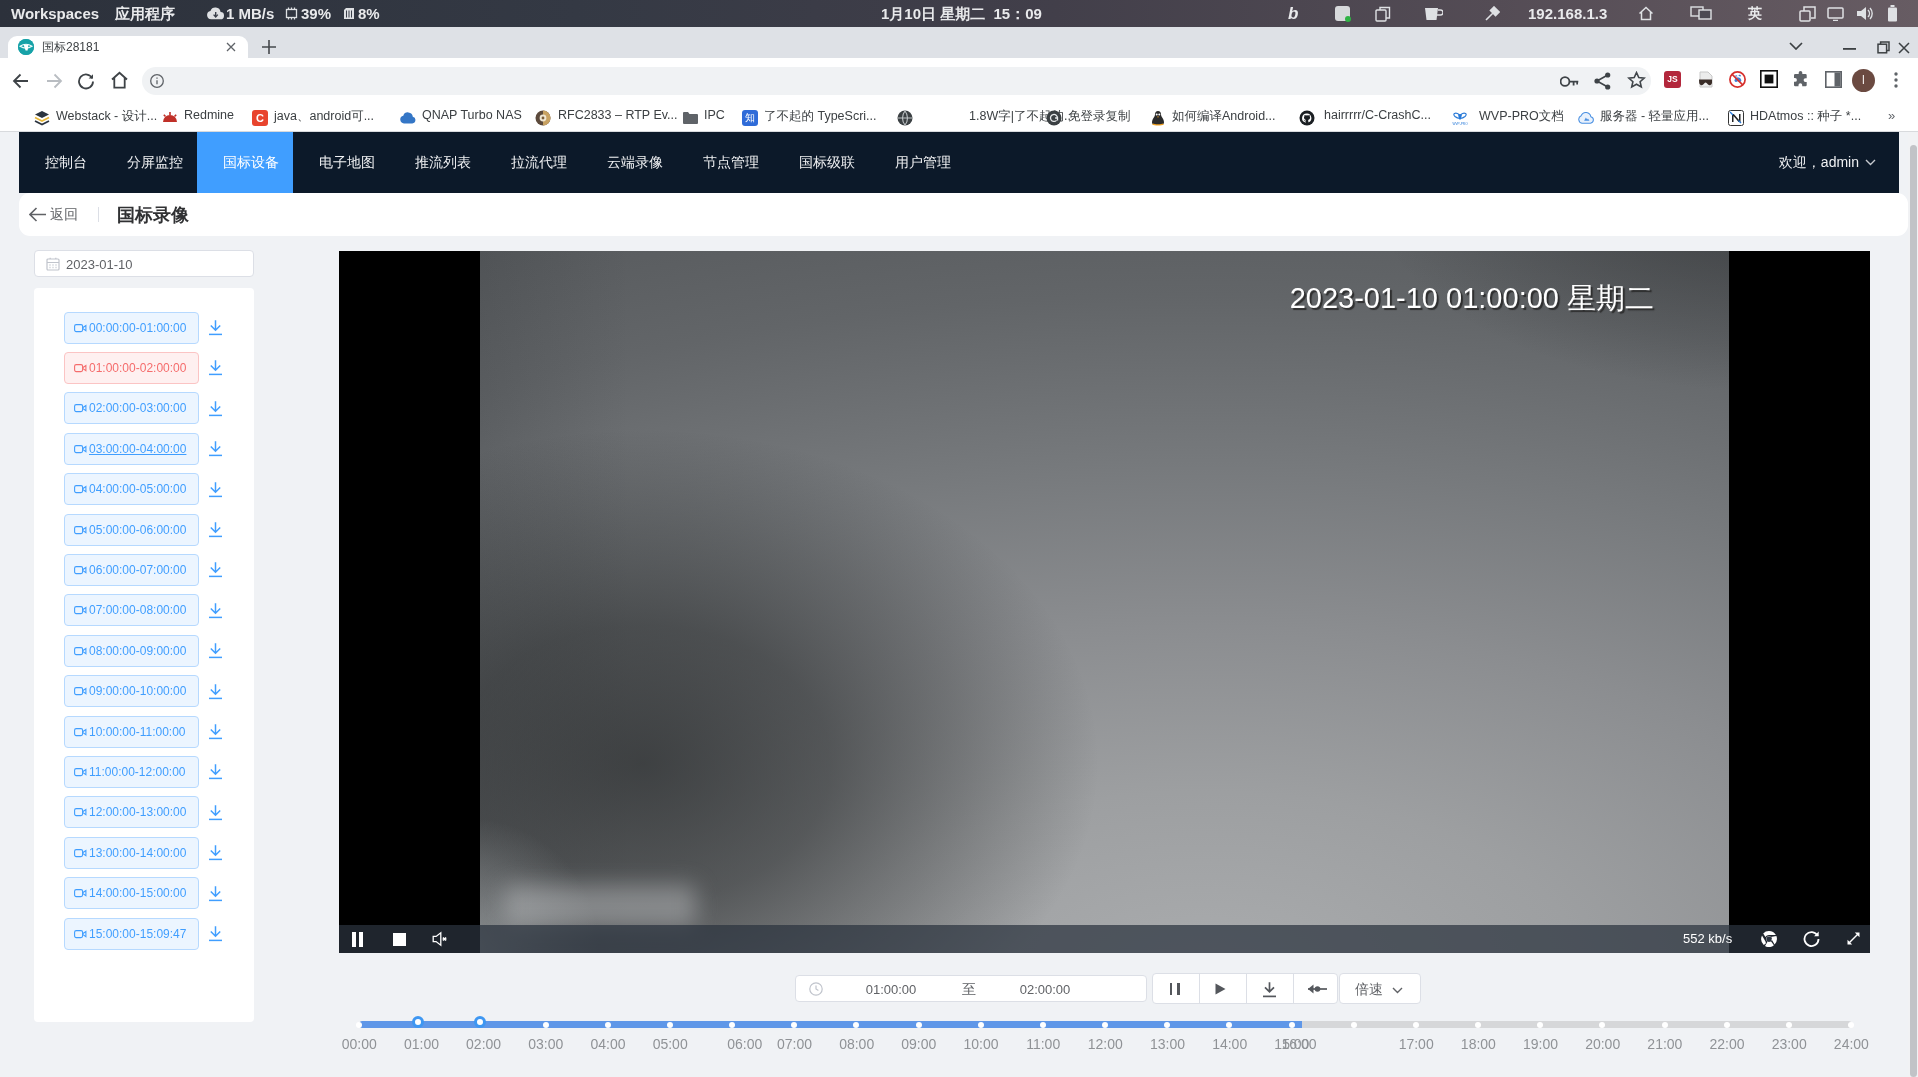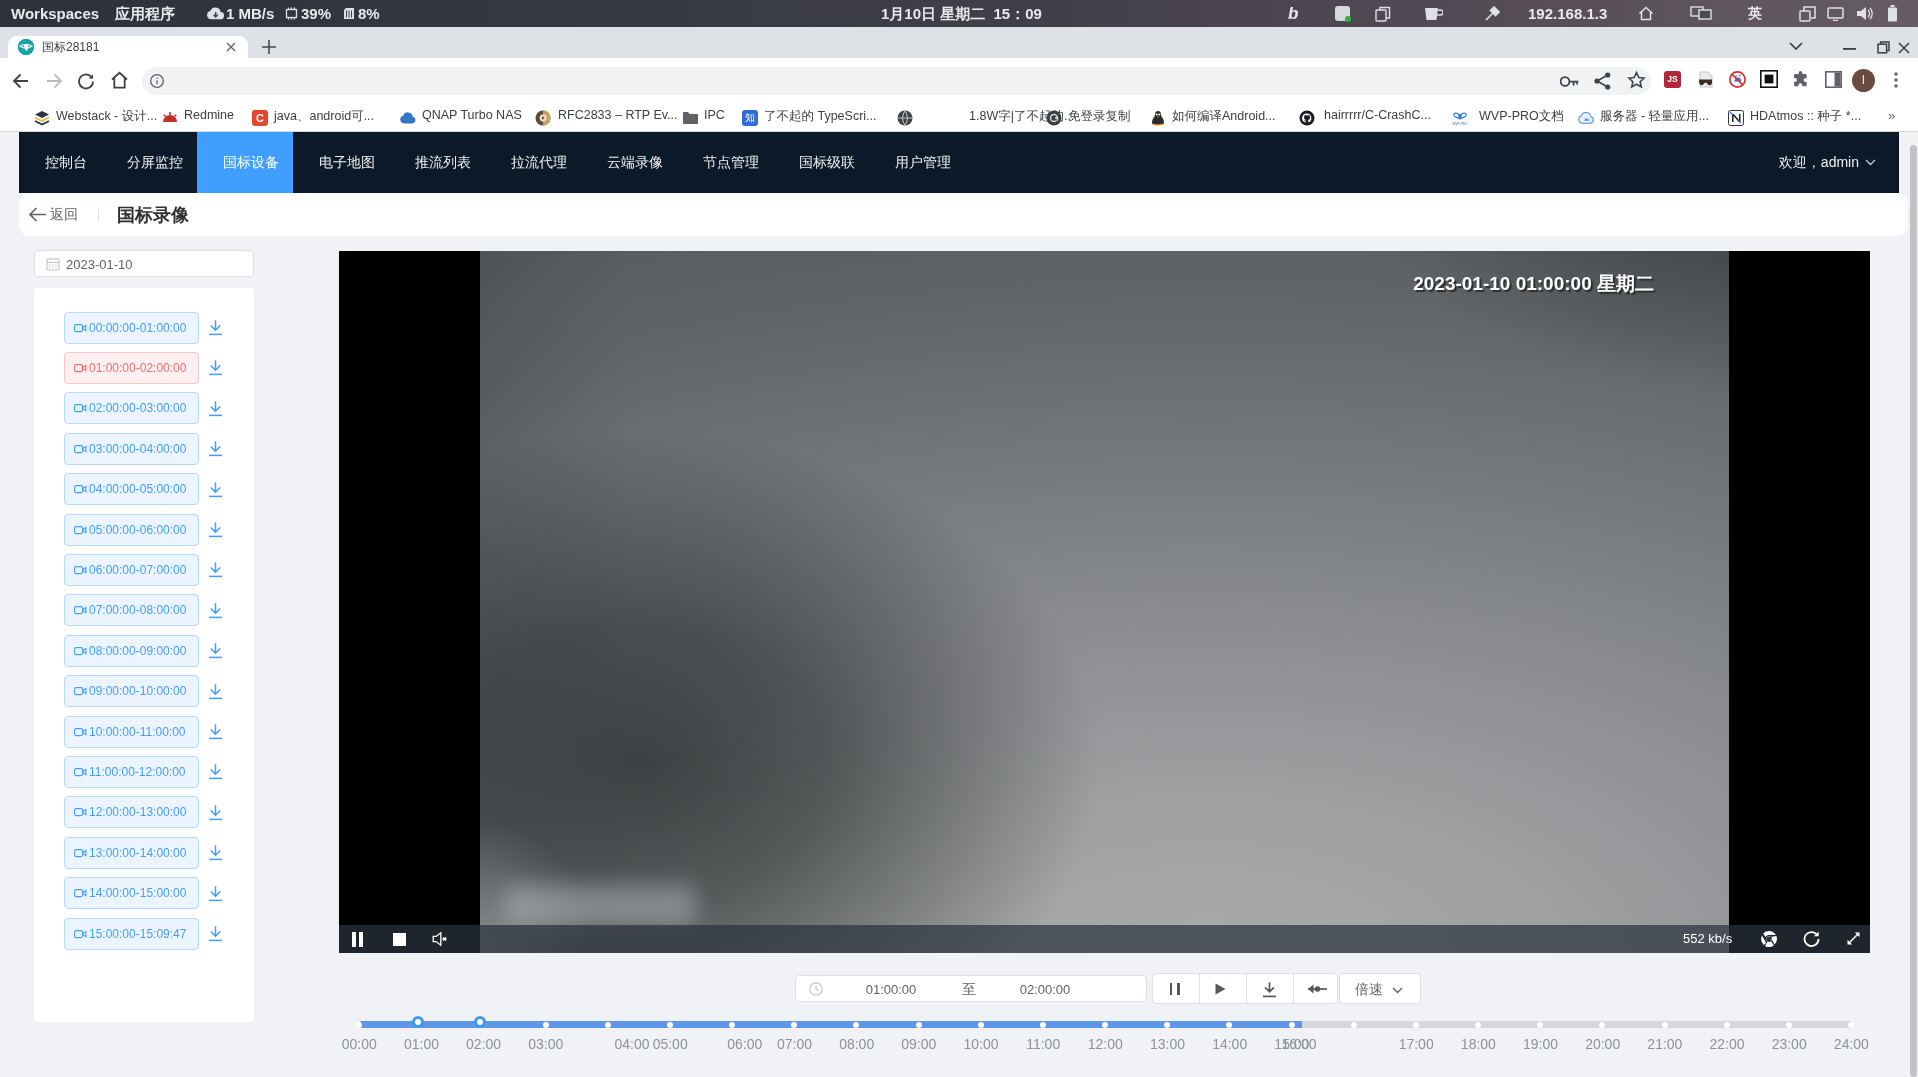--- a/index.html
+++ b/index.html
@@ -48,21 +48,21 @@
 
 #player { position:absolute; left:339px; top:119px; width:1531px; height:702px; background:#000; }
 #video { position:absolute; left:141px; top:0; width:1249px; height:702px;
   background:
    radial-gradient(ellipse 15% 26% at -1% 99%, rgba(168,173,175,0.60) 0%, rgba(168,173,175,0) 70%),
    radial-gradient(ellipse 43% 56% at 13% 73%, rgba(22,25,26,0.66) 0%, rgba(22,25,26,0.50) 35%, rgba(22,25,26,0.26) 60%, rgba(22,25,26,0) 85%),
    linear-gradient(90deg, rgba(35,38,41,0.15) 0%, rgba(35,38,41,0) 12%),
    radial-gradient(ellipse 45% 40% at 103% -8%, rgba(38,40,42,0.55) 0%, rgba(38,40,42,0) 70%),
    radial-gradient(ellipse 138% 118% at 58% 103%, #aaacae 0%, #9d9fa1 22%, #8b8d90 42%, #76797c 62%, #626568 82%, #56595c 100%);
 }
-#osd { position:absolute; right:75px; top:20px; color:#fff; font-size:19px; text-shadow:2px 2px 1px rgba(40,40,40,0.9); white-space:nowrap;font-weight:bold; }
+#osd { position:absolute; right:75px; top:28px; color:#fff; font-size:29px; text-shadow:2px 2px 1px rgba(40,40,40,0.9); white-space:nowrap; }
 #wmark { position:absolute; left:24px; top:634px; width:192px; height:42px; background:rgba(195,198,200,0.45); filter:blur(11px); border-radius:8px; }
 #cbar { position:absolute; left:0; bottom:0; width:1531px; height:28px; background:rgba(43,51,63,0.72); }
 
 
 #timebox { position:absolute; left:795px; top:843px; width:352px; height:27px; background:#fff; border:1px solid #dcdfe6; border-radius:4px; }
 #btngroup { position:absolute; left:1152px; top:841px; width:186px; height:31px; background:#fff; border:1px solid #dcdfe6; border-radius:4px; }
 #speedbtn { position:absolute; left:1339px; top:841px; width:82px; height:31px; background:#fff; border:1px solid #dcdfe6; border-radius:4px; }
 
 
 #track { position:absolute; left:359px; top:889px; width:1493px; height:7px; border-radius:4px; background:#d6d7d9; }
@@ -351,21 +351,21 @@
           <path d="M8.5 1.2v9.2M3.8 6.5l4.7 4.7 4.7-4.7"></path>
         </svg>
       <div class="tbtn" style="top:104.3px;"><svg style="position:absolute;left:9px;top:9px;" width="13" height="12" viewBox="0 0 13 12" fill="none" stroke="#409eff" stroke-width="1.1">
             <rect x="0.6" y="2.6" width="8" height="7" rx="1.6"></rect>
             <path d="M8.6 5.8l3.3-2.2v5l-3.3-2.2"></path>
           </svg><span>02:00:00-03:00:00</span></div>
       <svg class="dlicon" style="top:111.8px;" width="17" height="17" viewBox="0 0 17 17" fill="none" stroke="#409eff" stroke-width="1.5">
           <path d="M2 15.4h13"></path>
           <path d="M8.5 1.2v9.2M3.8 6.5l4.7 4.7 4.7-4.7"></path>
         </svg>
-      <div class="tbtn" style="top:144.7px;"><svg style="position:absolute;left:9px;top:9px;" width="13" height="12" viewBox="0 0 13 12" fill="none" stroke="#409eff" stroke-width="1.1">
+      <div class="tbtn" style="top:144.7px;text-decoration:underline;"><svg style="position:absolute;left:9px;top:9px;" width="13" height="12" viewBox="0 0 13 12" fill="none" stroke="#409eff" stroke-width="1.1">
             <rect x="0.6" y="2.6" width="8" height="7" rx="1.6"></rect>
             <path d="M8.6 5.8l3.3-2.2v5l-3.3-2.2"></path>
           </svg><span>03:00:00-04:00:00</span></div>
       <svg class="dlicon" style="top:152.2px;" width="17" height="17" viewBox="0 0 17 17" fill="none" stroke="#409eff" stroke-width="1.5">
           <path d="M2 15.4h13"></path>
           <path d="M8.5 1.2v9.2M3.8 6.5l4.7 4.7 4.7-4.7"></path>
         </svg>
       <div class="tbtn" style="top:185.1px;"><svg style="position:absolute;left:9px;top:9px;" width="13" height="12" viewBox="0 0 13 12" fill="none" stroke="#409eff" stroke-width="1.1">
             <rect x="0.6" y="2.6" width="8" height="7" rx="1.6"></rect>
             <path d="M8.6 5.8l3.3-2.2v5l-3.3-2.2"></path>
@@ -550,21 +550,21 @@
         <div class="tdot" style="left:1364.7px;"></div>
         <div class="tdot" style="left:1426.9px;"></div>
         <div class="tdot" style="left:1489.1px;"></div>
         <div class="thandle" style="left:53.2px;"></div>
         <div class="thandle" style="left:115.4px;"></div>
       </div>
     <div class="tlabel" style="left:329.3px;">00:00</div>
       <div class="tlabel" style="left:391.5px;">01:00</div>
       <div class="tlabel" style="left:453.6px;">02:00</div>
       <div class="tlabel" style="left:515.8px;">03:00</div>
-      <div class="tlabel" style="left:602px;text-align:center;">04:00</div>
+      <div class="tlabel" style="left:578.0px;text-align:center;">04:00</div>
       <div class="tlabel" style="left:640.2px;">05:00</div>
       <div class="tlabel" style="left:702.3px;text-align:right;">06:00</div>
       <div class="tlabel" style="left:764.5px;">07:00</div>
       <div class="tlabel" style="left:826.7px;">08:00</div>
       <div class="tlabel" style="left:888.8px;">09:00</div>
       <div class="tlabel" style="left:951.0px;">10:00</div>
       <div class="tlabel" style="left:1013.2px;">11:00</div>
       <div class="tlabel" style="left:1075.3px;">12:00</div>
       <div class="tlabel" style="left:1137.5px;">13:00</div>
       <div class="tlabel" style="left:1199.7px;">14:00</div>

